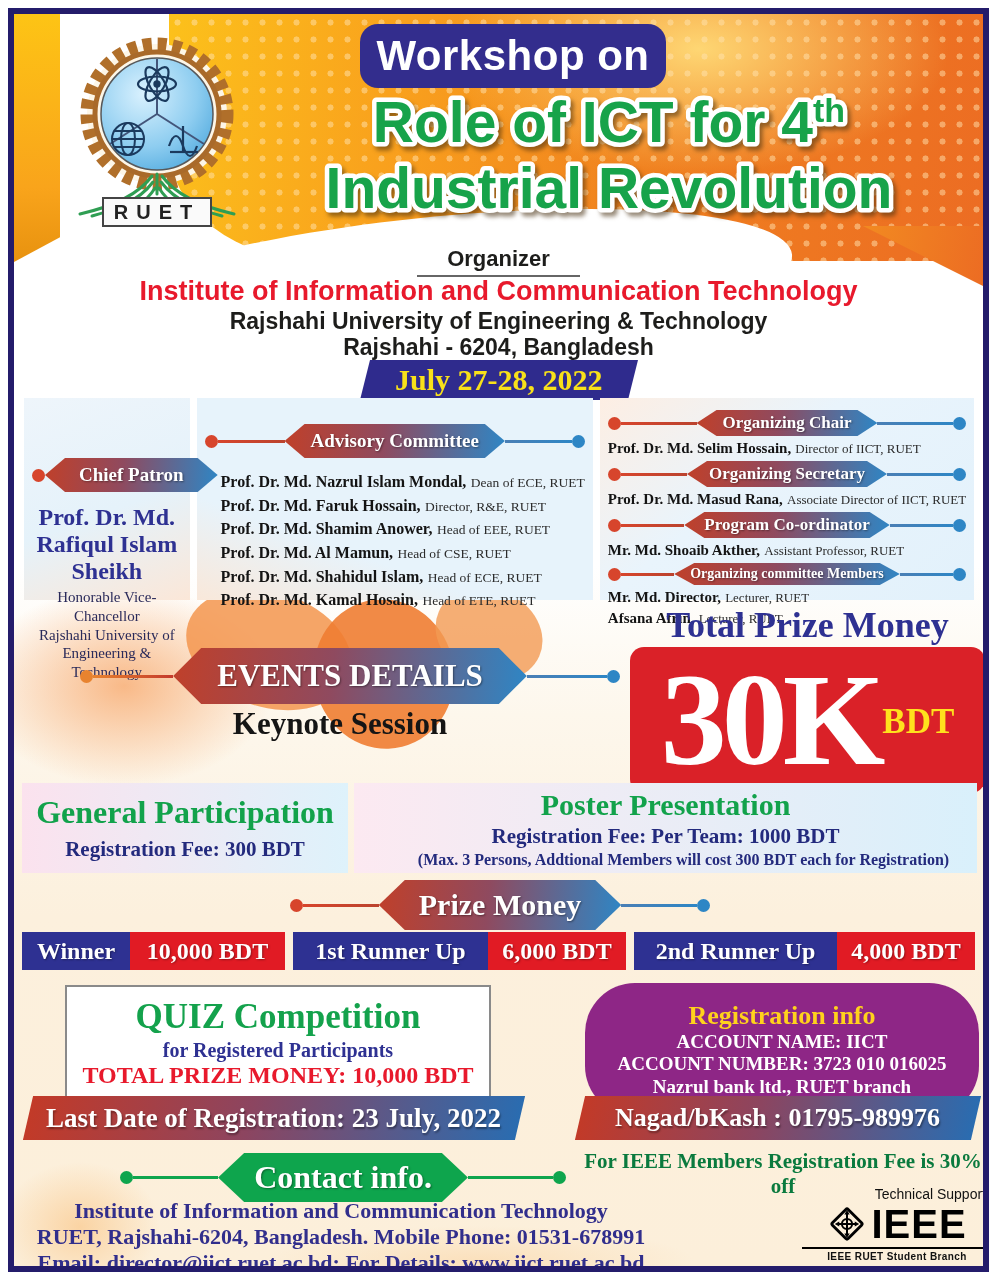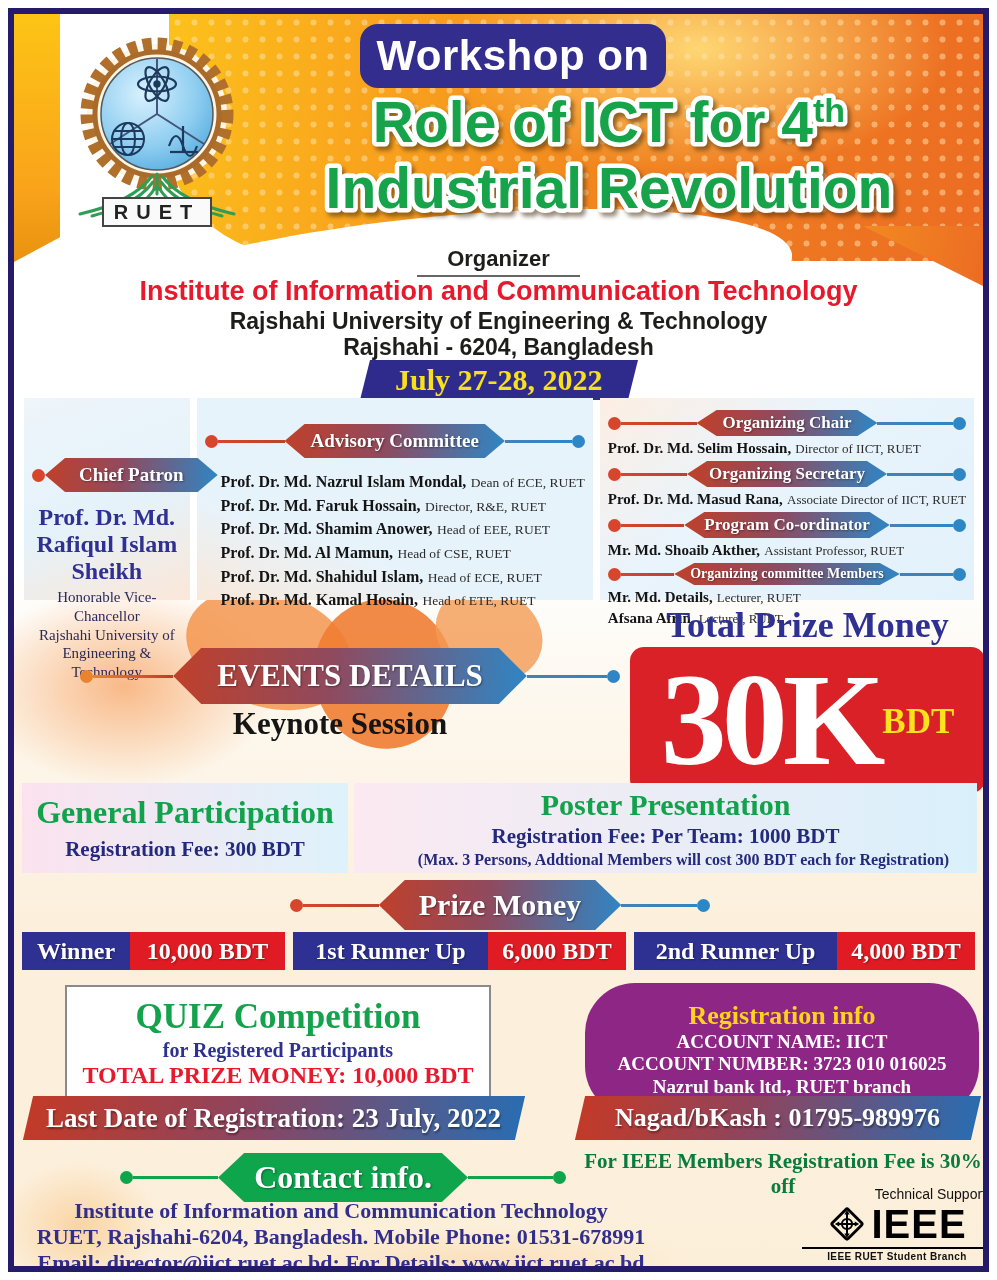--- a/index.html
+++ b/index.html
@@ -244,21 +244,21 @@
         </div>
         <div class="org-item"><span class="member-name">Mr. Md. Shoaib Akther,</span> <span class="member-role">Assistant Professor, RUET</span></div>
 
         <div class="hexrow">
           <span class="dot r"></span>
             <span class="ln r"></span>
           <div class="hex" style="font-size:14px;padding:3px 16px">Organizing committee Members</div>
           <span class="ln b"></span>
             <span class="dot b"></span>
         </div>
-        <div class="org-item" style="margin-bottom:0"><span class="member-name">Mr. Md. Details,</span> <span class="member-role">Lecturer, RUET</span></div>
+        <div class="org-item" style="margin-bottom:0"><span class="member-name">Mr. Md. Director,</span> <span class="member-role">Lecturer, RUET</span></div>
         <div class="org-item"><span class="member-name">Afsana Afrin,</span> <span class="member-role">Lecturer, RUET</span></div>
       </div>
     </div>
 
     <div class="deco" style="left:-40px;top:572px;width:300px;height:200px;background:radial-gradient(closest-side,rgba(248,178,124,.9),rgba(248,178,124,0));"></div>
     <div class="deco" style="left:170px;top:578px;width:170px;height:115px;background:#f3954d;transform:rotate(18deg);opacity:.85"></div>
     <div class="deco" style="left:300px;top:585px;width:140px;height:150px;background:#ef7d32;transform:rotate(-14deg);opacity:.9"></div>
     <div class="deco" style="left:420px;top:575px;width:110px;height:90px;background:#f29a52;transform:rotate(24deg);opacity:.8"></div>
 
     <div class="total-prize">Total Prize Money</div>

